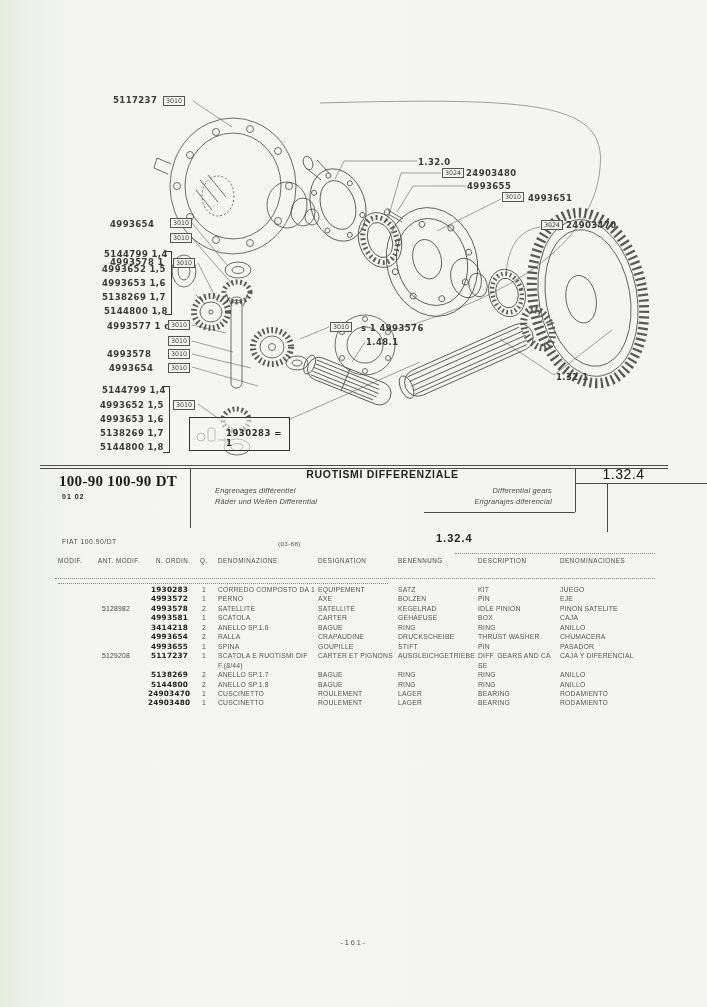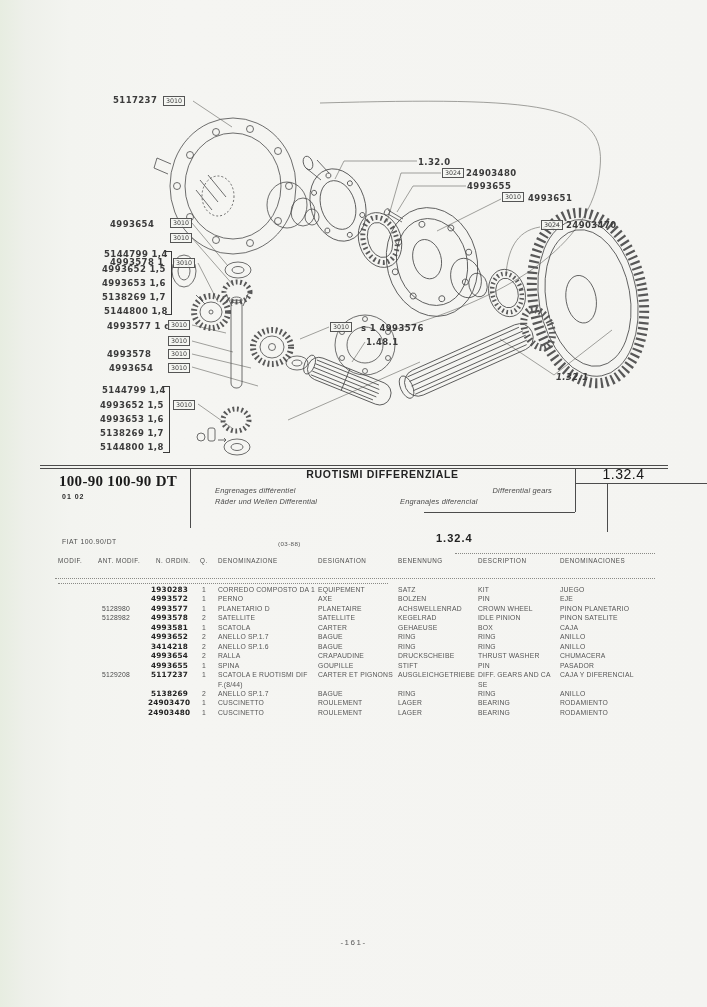--- a/index.html
+++ b/index.html
@@ -211,54 +211,57 @@
       <div class="dlabel" style="left: 100px; top: 414px;">4993653 1,6</div>
       <div class="dlabel" style="left: 100px; top: 428px;">5138269 1,7</div>
       <div class="dlabel" style="left: 100px; top: 442px;">5144800 1,8</div>
       <div class="dlabel" style="left: 418px; top: 157px;">1.32.0</div>
       <div class="dlabel" style="left: 466px; top: 168px;">24903480</div>
       <div class="dlabel" style="left: 467px; top: 181px;">4993655</div>
       <div class="dlabel" style="left: 528px; top: 193px;">4993651</div>
       <div class="dlabel" style="left: 566px; top: 220px;">24903470</div>
       <div class="dlabel" style="left: 355px; top: 323px; padding-left: 6px;">s 1 4993576</div>
       <div class="dlabel" style="left: 366px; top: 337px;">1.48.1</div>
-      <div class="dlabel" style="left: 556px; top: 372px; font-style: italic;">1.32.1</div>
+      <div class="dlabel" style="left: 556px; top: 372px;">1.32.1</div>
       <div class="dbox" style="left: 163px; top: 96px;">3010</div>
       <div class="dbox" style="left: 170px; top: 218px;">3010</div>
       <div class="dbox" style="left: 170px; top: 233px;">3010</div>
       <div class="dbox" style="left: 173px; top: 258px;">3010</div>
       <div class="dbox" style="left: 168px; top: 320px;">3010</div>
       <div class="dbox" style="left: 168px; top: 336px;">3010</div>
       <div class="dbox" style="left: 168px; top: 349px;">3010</div>
       <div class="dbox" style="left: 168px; top: 363px;">3010</div>
       <div class="dbox" style="left: 173px; top: 400px;">3010</div>
       <div class="dbox" style="left: 442px; top: 168px;">3024</div>
       <div class="dbox" style="left: 502px; top: 192px;">3010</div>
       <div class="dbox" style="left: 541px; top: 220px;">3024</div>
       <div class="dbox" style="left: 330px; top: 322px;">3010</div>
       <div class="bracket" style="left: 165px; top: 251px; height: 62px;"></div>
       <div class="bracket" style="left: 163px; top: 386px; height: 65px;"></div>
     </div>
 
+  <div class="legendbox" style="left:189px;top:417px;width:99px;height:32px;">
+    <span class="ltext">1930283 = 1</span>
+  </div>
 
   <div class="hline" style="left:40px;top:465px;width:628px;"></div>
   <div class="hline" style="left:40px;top:468px;width:628px;"></div>
   <div class="vline" style="left:190px;top:468px;height:60px;"></div>
   <div class="vline" style="left:575px;top:468px;height:44px;"></div>
   <div class="hline" style="left:575px;top:483px;width:132px;"></div>
   <div class="vline" style="left:607px;top:483px;height:49px;"></div>
   <div class="hline" style="left:424px;top:512px;width:151px;"></div>
 
   <div class="hdr-model">100-90 100-90 DT</div>
   <div class="hdr-model-sub">01 02</div>
   <div class="hdr-title">RUOTISMI DIFFERENZIALE</div>
   <div class="hdr-lang" style="left:215px;top:486px;">Engrenages différentiel</div>
   <div class="hdr-lang" style="left:215px;top:497px;">Räder und Wellen Differential</div>
   <div class="hdr-lang" style="left:400px;top:486px;width:152px;text-align:right;">Differential gears</div>
-  <div class="hdr-lang" style="left:400px;top:497px;width:152px;text-align:left;">Engranajes diferencial</div>
+  <div class="hdr-lang" style="left:400px;top:497px;width:152px;text-align:right;">Engranajes diferencial</div>
   <div class="hdr-code">1.32.4</div>
 
   <div class="sub-model">FIAT 100.90/DT</div>
   <div class="sub-date">(03-88)</div>
   <div class="sub-code">1.32.4</div>
 
   <div class="dotline" style="left:455px;top:553px;width:200px;"></div>
   <div class="thead">
       <span>MODIF.</span>
       <span>ANT. MODIF.</span>
@@ -291,31 +294,20 @@
       <span class="c c-n">4993572</span>
       <span class="c c-q">1</span>
       <span class="c">PERNO</span>
       <span class="c">AXE</span>
       <span class="c">BOLZEN</span>
       <span class="c">PIN</span>
       <span class="c">EJE</span>
     </div>
 
 
-    <div class="trow">
-      <span class="c c-m"></span>
-      <span class="c c-a">5128980</span>
-      <span class="c c-n">4993577</span>
-      <span class="c c-q">1</span>
-      <span class="c">PLANETARIO D</span>
-      <span class="c">PLANETAIRE</span>
-      <span class="c">ACHSWELLENRAD</span>
-      <span class="c">CROWN WHEEL</span>
-      <span class="c">PINON PLANETARIO</span>
-    </div>
 
     <div class="trow">
       <span class="c c-m"></span>
       <span class="c c-a">5128982</span>
       <span class="c c-n">4993578</span>
       <span class="c c-q">2</span>
       <span class="c">SATELLITE</span>
       <span class="c">SATELLITE</span>
       <span class="c">KEGELRAD</span>
       <span class="c">IDLE PINION</span>
@@ -327,31 +319,20 @@
       <span class="c c-a"></span>
       <span class="c c-n">4993581</span>
       <span class="c c-q">1</span>
       <span class="c">SCATOLA</span>
       <span class="c">CARTER</span>
       <span class="c">GEHAEUSE</span>
       <span class="c">BOX</span>
       <span class="c">CAJA</span>
     </div>
 
-    <div class="trow">
-      <span class="c c-m"></span>
-      <span class="c c-a"></span>
-      <span class="c c-n">4993652</span>
-      <span class="c c-q">2</span>
-      <span class="c">ANELLO SP.1.7</span>
-      <span class="c">BAGUE</span>
-      <span class="c">RING</span>
-      <span class="c">RING</span>
-      <span class="c">ANILLO</span>
-    </div>
 
     <div class="trow">
       <span class="c c-m"></span>
       <span class="c c-a"></span>
       <span class="c c-n">3414218</span>
       <span class="c c-q">2</span>
       <span class="c">ANELLO SP.1.6</span>
       <span class="c">BAGUE</span>
       <span class="c">RING</span>
       <span class="c">RING</span>
@@ -402,20 +383,31 @@
       <span class="c c-n">5138269</span>
       <span class="c c-q">2</span>
       <span class="c">ANELLO SP.1.7</span>
       <span class="c">BAGUE</span>
       <span class="c">RING</span>
       <span class="c">RING</span>
       <span class="c">ANILLO</span>
     </div>
 
 
+    <div class="trow">
+      <span class="c c-m"></span>
+      <span class="c c-a"></span>
+      <span class="c c-n">5144800</span>
+      <span class="c c-q">2</span>
+      <span class="c">ANELLO SP.1.8</span>
+      <span class="c">BAGUE</span>
+      <span class="c">RING</span>
+      <span class="c">RING</span>
+      <span class="c">ANILLO</span>
+    </div>
 
     <div class="trow">
       <span class="c c-m"></span>
       <span class="c c-a"></span>
       <span class="c c-n">24903470</span>
       <span class="c c-q">1</span>
       <span class="c">CUSCINETTO</span>
       <span class="c">ROULEMENT</span>
       <span class="c">LAGER</span>
       <span class="c">BEARING</span>

